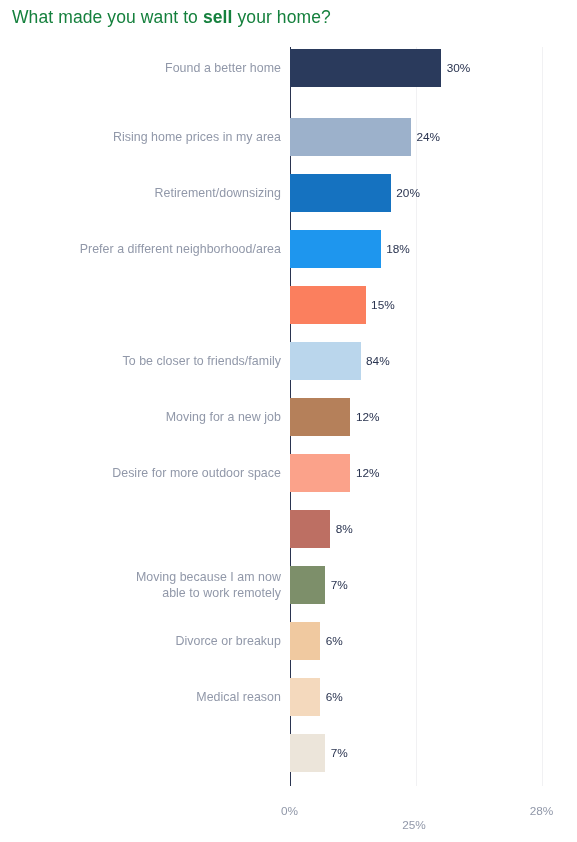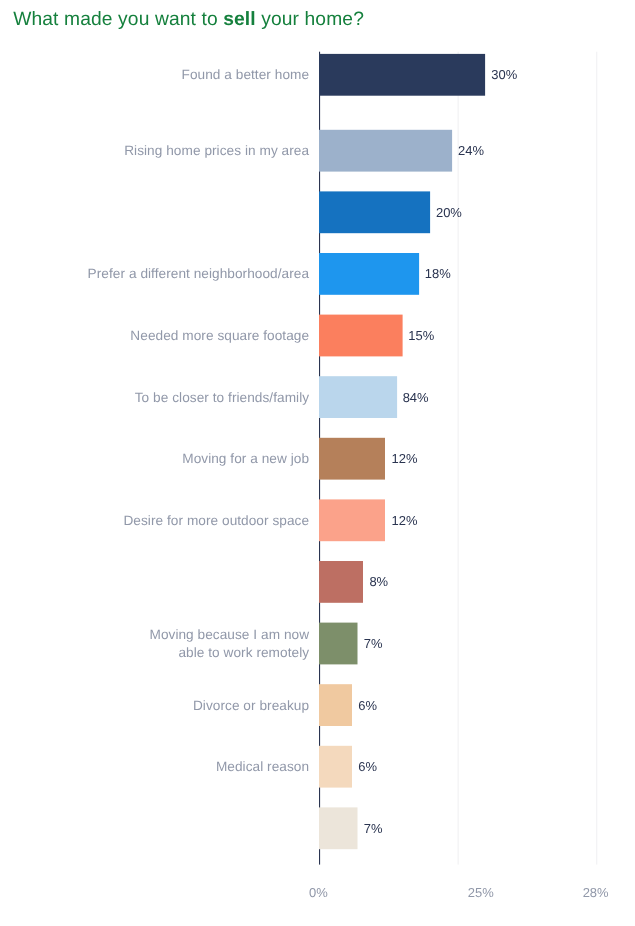--- a/index.html
+++ b/index.html
@@ -115,30 +115,30 @@
         <div class="row-label">Found a better home</div>
         <div class="bar" style="width: 151.2px; background: rgb(42, 58, 92);"></div>
         <div class="bar-value" style="left: 446.7px;">30%</div>
       </div>
       <div class="bar-row" style="top: 109px;">
         <div class="row-label">Rising home prices in my area</div>
         <div class="bar" style="width: 120.96px; background: rgb(156, 177, 203);"></div>
         <div class="bar-value" style="left: 416.46px;">24%</div>
       </div>
       <div class="bar-row" style="top: 165px;">
+        <div class="row-label">Retirement/downsizing</div>
         <div class="bar" style="width: 100.8px; background: rgb(21, 114, 192);"></div>
         <div class="bar-value" style="left: 396.3px;">20%</div>
       </div>
       <div class="bar-row" style="top: 221px;">
         <div class="row-label">Prefer a different neighborhood/area</div>
         <div class="bar" style="width: 90.72px; background: rgb(30, 150, 238);"></div>
         <div class="bar-value" style="left: 386.22px;">18%</div>
       </div>
       <div class="bar-row" style="top: 277px;">
-        <div class="row-label">Needed more square footage</div>
         <div class="bar" style="width: 75.6px; background: rgb(251, 127, 94);"></div>
         <div class="bar-value" style="left: 371.1px;">15%</div>
       </div>
       <div class="bar-row" style="top: 333px;">
         <div class="row-label">To be closer to friends/family</div>
         <div class="bar" style="width: 70.56px; background: rgb(186, 214, 236);"></div>
         <div class="bar-value" style="left: 366.06px;">84%</div>
       </div>
       <div class="bar-row" style="top: 389px;">
         <div class="row-label">Moving for a new job</div>
@@ -170,16 +170,16 @@
         <div class="bar" style="width: 30.24px; background: rgb(244, 217, 189);"></div>
         <div class="bar-value" style="left: 325.74px;">6%</div>
       </div>
       <div class="bar-row" style="top: 725px;">
         <div class="bar" style="width: 35.28px; background: rgb(236, 229, 218);"></div>
         <div class="bar-value" style="left: 330.78px;">7%</div>
       </div>
     </div>
   <div id="xticks">
       <div class="xtick" style="left: 289.5px;">0%</div>
-      <div class="xtick" style="left: 437px;">25%</div>
+      <div class="xtick" style="left: 414px; margin-top: 14px;">25%</div>
       <div class="xtick" style="left: 541.5px;">28%</div>
     </div>
 </div>
 
 </body></html>

